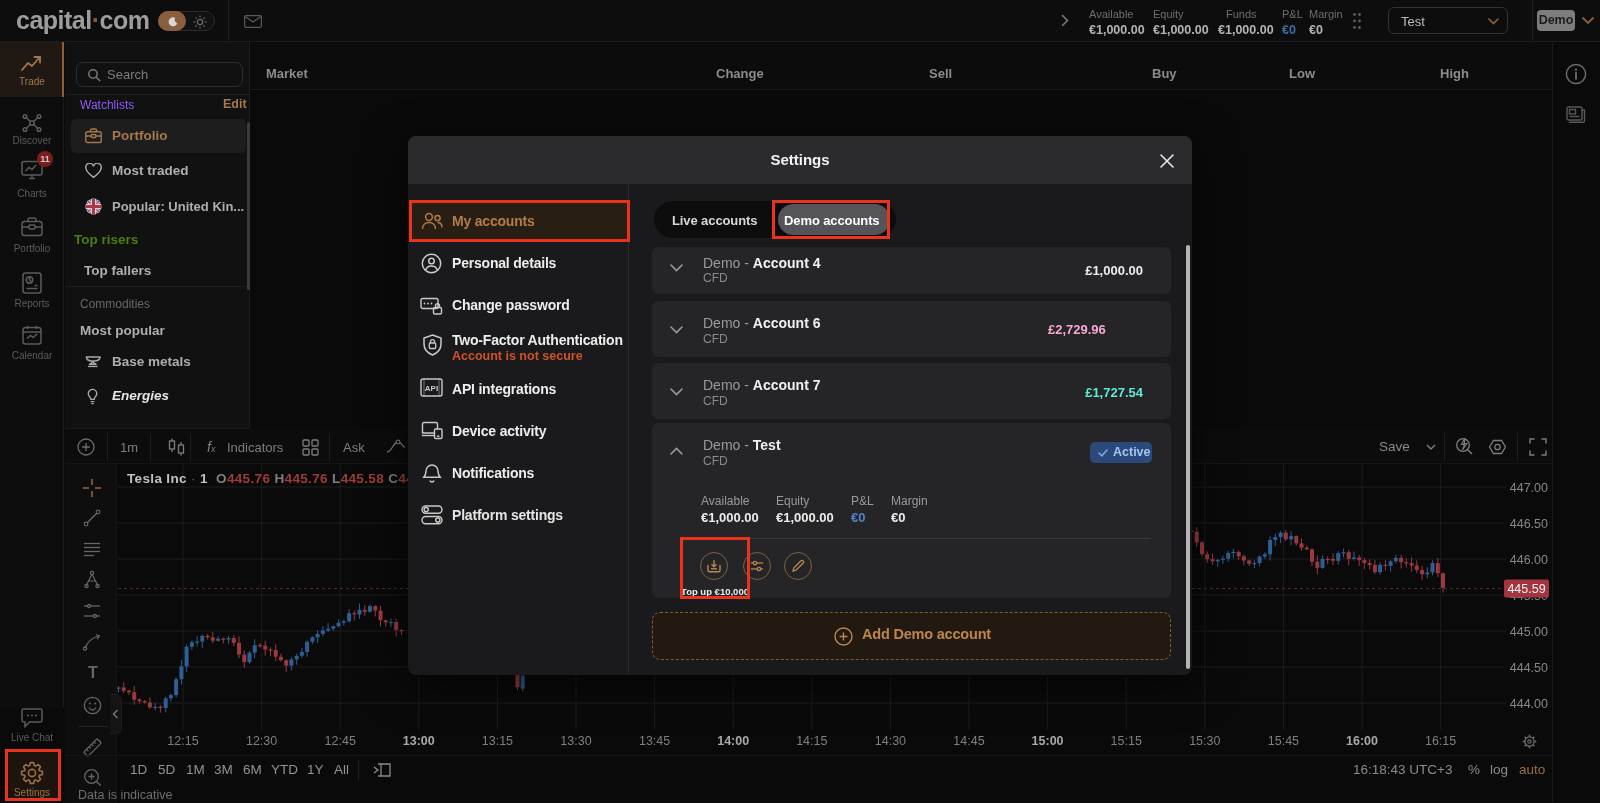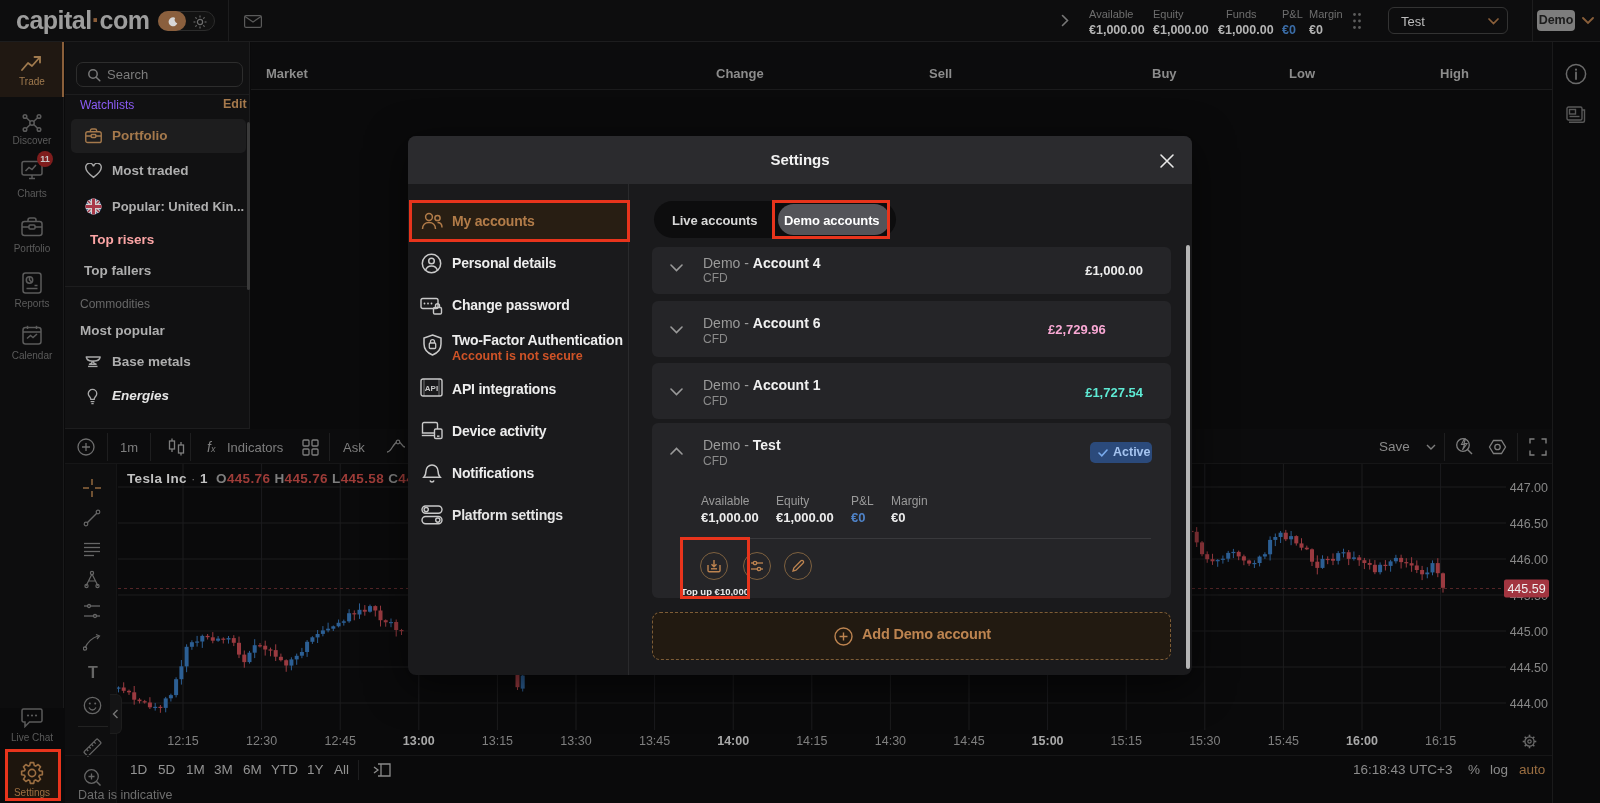--- a/index.html
+++ b/index.html
@@ -199,21 +199,21 @@
         </defs>
         <g clip-path="url(#fc)">
           <rect width="20" height="20" fill="#2c4472"></rect>
           <path d="M0 0 L20 20 M20 0 L0 20" stroke="#d2d2d2" stroke-width="4.2"></path>
           <path d="M0 0 L20 20 M20 0 L0 20" stroke="#9e3545" stroke-width="1.6"></path>
           <path d="M10 0 V20 M0 10 H20" stroke="#d2d2d2" stroke-width="6.5"></path>
           <path d="M10 0 V20 M0 10 H20" stroke="#a83848" stroke-width="3.6"></path>
         </g>
       </svg>
     <div class="abs" style="left:47px;top:157px;font-size:13px;font-weight:bold;color:#aeaeae;white-space:nowrap;">Popular: United Kin...</div>
-    <div class="abs" style="left:25px;top:190px;font-size:13.5px;font-weight:bold;color:#fca5a5;">Top risers</div>
+    <div class="abs" style="left:9px;top:190px;font-size:13.5px;font-weight:bold;color:#4d7c0f;">Top risers</div>
     <div class="abs" style="left:19px;top:221px;font-size:13.5px;font-weight:bold;color:#aeaeae;">Top fallers</div>
     <div class="abs" style="left:0;top:244px;width:185px;height:1px;background:#1d1d1e;"></div>
     <div class="abs" style="left:15px;top:255px;font-size:12px;color:#676767;">Commodities</div>
     <div class="abs" style="left:15px;top:281px;font-size:13.5px;font-weight:bold;color:#aeaeae;">Most popular</div>
     <svg class="abs ic" style="left:19px;top:312px;" width="18" height="15" viewBox="0 0 20 16">
         <g fill="none" stroke="#a9a9a9" stroke-width="1.5" stroke-linejoin="round">
           <path d="M2.5 3 H18 c-.6 3 -3.4 4.4 -6.5 4.4 H10.2 c.2 2 1.4 3.2 3.3 3.6 H6 c1.9 -.4 3.1 -1.6 3.3 -3.6 H8.5 C5 7.4 3 5.6 2.5 3 Z"></path>
           <path d="M4.5 13.5 h10.5"></path>
         </g>
       </svg>
@@ -784,21 +784,21 @@
         <path d="M1 1 L6.5 6.5 L12 1" fill="none" stroke="#9a9a9a" stroke-width="1.6" stroke-linecap="round"></path>
       </svg>
     <div class="abs" style="left:295px;top:179px;font-size:14px;"><span style="color:#9a9a9a;">Demo - </span><span style="font-weight:bold;color:#f0f0f0;">Account 6</span></div>
     <div class="abs" style="left:295px;top:196px;font-size:12px;color:#8a8a8a;">CFD</div>
     <div class="abs" style="left:640px;top:186px;width:95px;font-size:13px;font-weight:bold;color:#f9a8d4;">£2,729.96</div>
 
     <div class="abs" style="left:244px;top:227px;width:519px;height:56px;background:#252528;border-radius:6px;"></div>
     <svg class="abs ic" style="left:262px;top:252px;" width="13" height="8" viewBox="0 0 13 8">
         <path d="M1 1 L6.5 6.5 L12 1" fill="none" stroke="#9a9a9a" stroke-width="1.6" stroke-linecap="round"></path>
       </svg>
-    <div class="abs" style="left:295px;top:241px;font-size:14px;"><span style="color:#9a9a9a;">Demo - </span><span style="font-weight:bold;color:#f0f0f0;">Account 1</span></div>
+    <div class="abs" style="left:295px;top:241px;font-size:14px;"><span style="color:#9a9a9a;">Demo - </span><span style="font-weight:bold;color:#f0f0f0;">Account 7</span></div>
     <div class="abs" style="left:295px;top:258px;font-size:12px;color:#8a8a8a;">CFD</div>
     <div class="abs" style="left:640px;top:249px;width:95px;text-align:right;font-size:13px;font-weight:bold;color:#5eead4;">£1,727.54</div>
 
     <div class="abs" style="left:244px;top:287px;width:519px;height:175px;background:#252528;border-radius:6px;"></div>
     <svg class="abs ic" style="left:262px;top:311px;" width="13" height="8" viewBox="0 0 13 8">
         <path d="M1 7 L6.5 1.5 L12 7" fill="none" stroke="#9a9a9a" stroke-width="1.6" stroke-linecap="round"></path>
       </svg>
     <div class="abs" style="left:295px;top:301px;font-size:14px;"><span style="color:#9a9a9a;">Demo - </span><span style="font-weight:bold;color:#f0f0f0;">Test</span></div>
     <div class="abs" style="left:295px;top:318px;font-size:12px;color:#8a8a8a;">CFD</div>
     <div class="abs" style="left:682px;top:306px;width:62px;height:21px;background:#2b4a7b;border-radius:5px;"></div>

